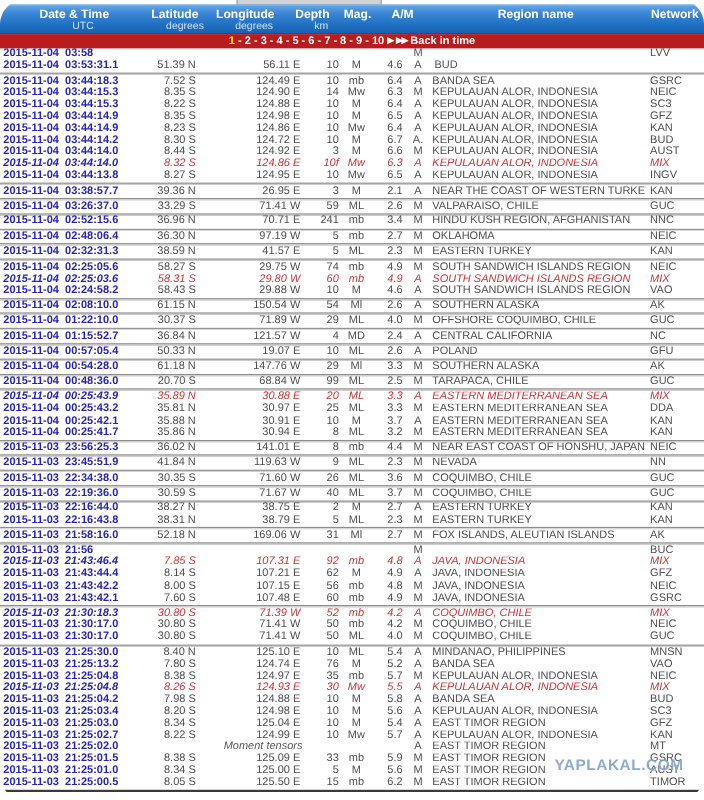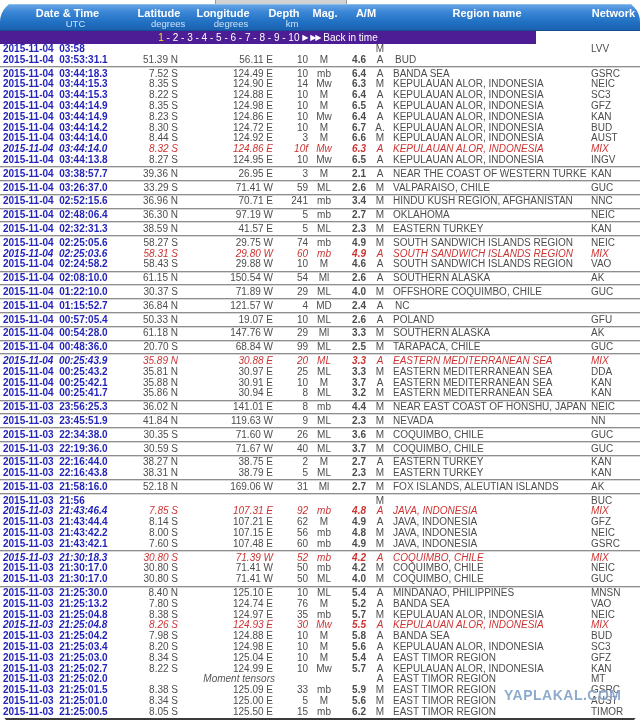--- a/index.html
+++ b/index.html
@@ -18,43 +18,43 @@
     background:linear-gradient(180deg,#6aa8e5 0%,#3b86d6 30%,#2070c2 68%,#1a5fae 100%);
     box-shadow:inset 0 1px 0 #8cbbec, inset 0 -1px 0 #144f94;
     display:grid; grid-template-columns:135px 48px 80px 42px 40px 42px 200px 53px;
     align-content:center; padding-top:1px; box-sizing:border-box;
   }
   .hcell{text-align:center; color:#fff;}
   .hlabel{font-weight:bold; font-size:11px; line-height:12px;}
   .hsub{font-size:9.5px; line-height:10px; color:#cde1f6;padding-left:16px;}
   
   .pagebar{
-    position:absolute; left:0; top:31px; width:536px; height:13px;
-    background:#4c1d95; color:#fff; font-size:10px; line-height:13px;
-    text-align:center; font-weight:normal; white-space:pre;
+    position:absolute; left:0; top:31px; width:640px; height:13px;
+    background:#b91c1c; color:#fff; font-size:10px; line-height:13px;
+    text-align:center; font-weight:bold; white-space:pre;
   }
   .pagebar .current{color:#f5ec00;}
   .pagebar a{color:#fff; text-decoration:none; cursor:pointer;}
   .pagebar .arrow{font-size:8px; letter-spacing:-1px; cursor:pointer; position:relative; top:-1px;}
   .pagebar .back{cursor:pointer;}
   
   .tbody{
     position:absolute; left:0; top:44px; width:640px;
     border-bottom:2px solid #3a3a3a;
   }
   .row{
     display:grid; grid-template-columns:135px 48px 92px 36px 26px 32px 22px 196px 53px;
     height:10.8px; line-height:10.8px; font-size:10px; color:#4d4d4d;
   }
   .c-dt{color:#2424bb; font-weight:bold; white-space:pre; padding-left:3px; cursor:pointer;}
   .c-lat{text-align:right; padding-right:5px;}
   .c-lon{text-align:right; padding-right:2px;}
   .c-depth{text-align:right; padding-right:3px;}
   .c-mtype{text-align:center;}
-  .c-mag{text-align:right; padding-right:3px;font-weight:bold;}
+  .c-mag{text-align:right; padding-right:3px;}
   .c-am{text-align:center;}
   .c-region{padding-left:2px; white-space:nowrap; overflow:hidden;}
   .c-net{padding-left:4px;}
   .row.red .c-dt{font-style:italic;}
   .row.red span:not(.c-dt){color:#cc3333; font-style:italic;}
   .c-lon.note-cell{font-style:italic; color:#555; text-align:right; padding-right:0;}
   .sep{height:1px; background:#8e8e8e; border-bottom:1px solid #d8d8d8; margin:0.5px 0;}
   
   .watermark{
     position:absolute; left:476px; top:687px; z-index:5;
@@ -340,20 +340,21 @@
       </div>
       <div class="sep"></div>
       <div class="row">
         <span class="c-dt">2015-11-04  01:15:52.7</span>
         <span class="c-lat">36.84 N</span>
         <span class="c-lon">121.57 W</span>
         <span class="c-depth">4</span>
         <span class="c-mtype">MD</span>
         <span class="c-mag">2.4</span>
         <span class="c-am">A</span>
+        <span class="c-region">CENTRAL CALIFORNIA</span>
         <span class="c-net">NC</span>
       </div>
       <div class="sep"></div>
       <div class="row">
         <span class="c-dt">2015-11-04  00:57:05.4</span>
         <span class="c-lat">50.33 N</span>
         <span class="c-lon">19.07 E</span>
         <span class="c-depth">10</span>
         <span class="c-mtype">ML</span>
         <span class="c-mag">2.6</span>

